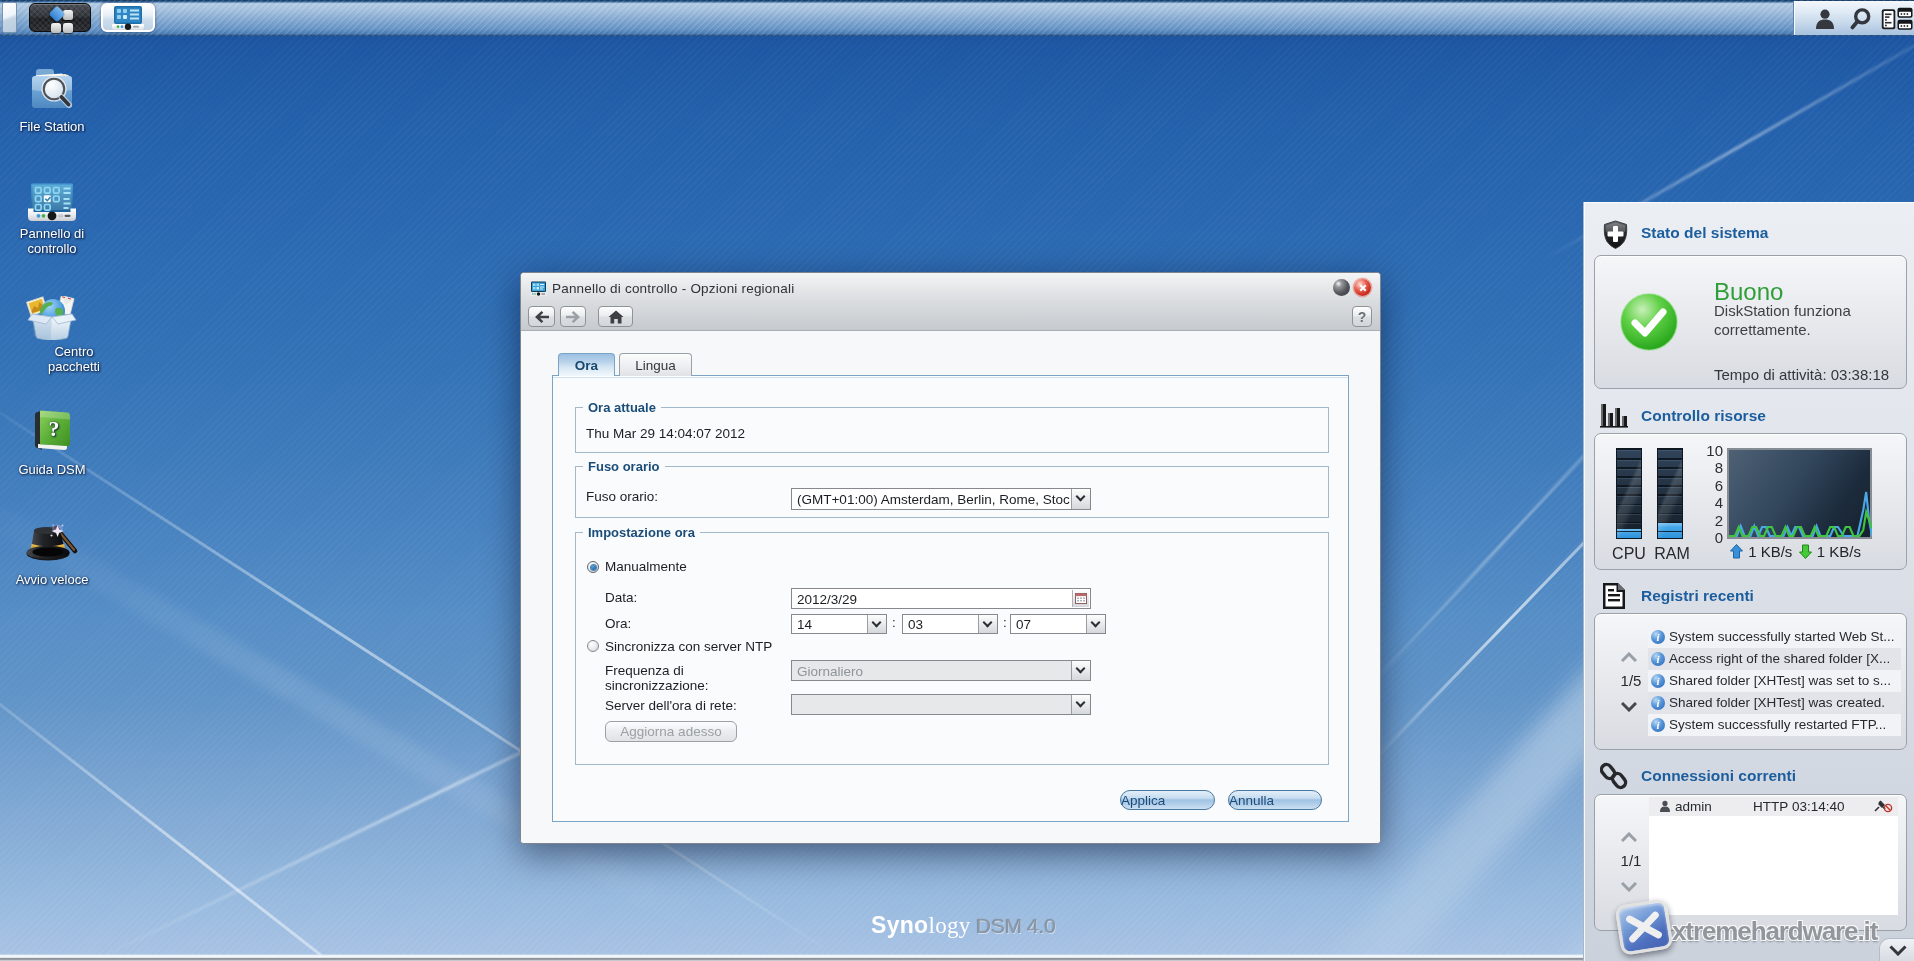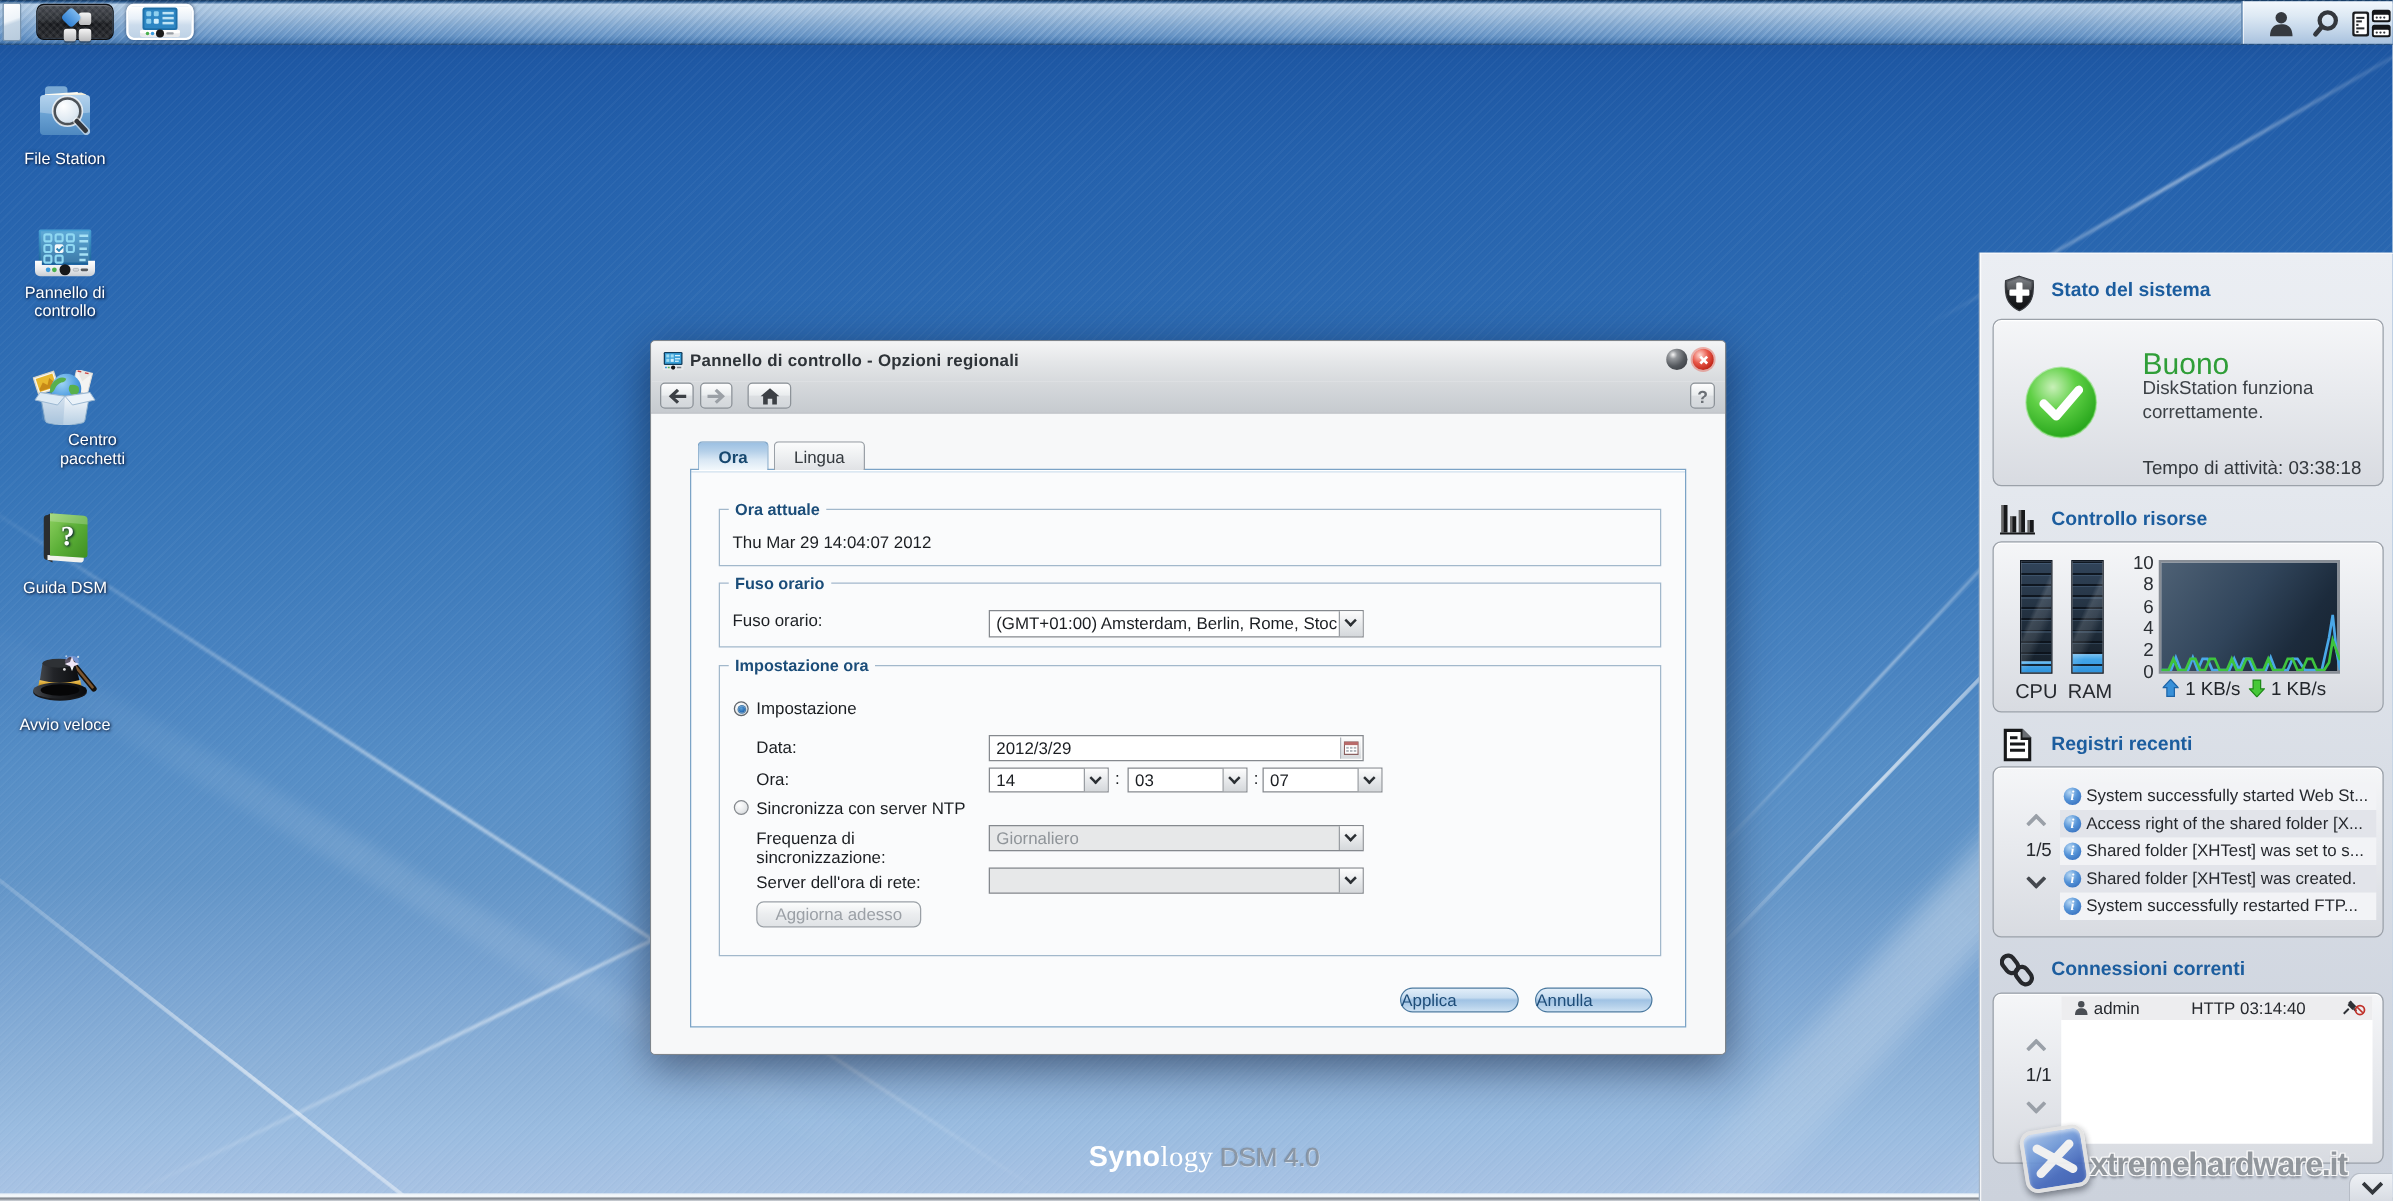--- a/index.html
+++ b/index.html
@@ -49,21 +49,21 @@
 #icons { position:absolute; left:0; top:36px; width:110px; height:925px; }
 .dicon { position:absolute; width:104px; text-align:center; color:#fff; font-size:13px; line-height:14.5px;
   text-shadow:1px 1px 2px rgba(0,15,45,.85), 0 0 3px rgba(0,15,45,.5); }
 .dicon svg { display:block; margin:0 auto; }
 
 #win { position:absolute; left:520px; top:272px; width:861px; height:572px;
   background:#f7f8f9; border:1px solid #7e858c; border-radius:4px;
   box-shadow:0 10px 34px rgba(0,10,35,.5); }
 #win-head { position:absolute; left:0; top:0; right:0; height:32px; border-radius:3px 3px 0 0;
   background:linear-gradient(180deg,#f4f5f6 0%,#e3e5e7 55%,#d7dadd 100%); }
-#win-title { position:absolute; left:31px; top:8px; font-size:13.5px; font-weight:bold; color:#2e3338; letter-spacing:0.2px; }
+#win-title { position:absolute; left:31px; top:8px; font-size:13.5px; font-weight:normal; color:#2e3338; letter-spacing:0.2px; }
 .orb { position:absolute; top:6px; width:17px; height:17px; border-radius:50%; }
 #win-tools { position:absolute; left:0; top:32px; right:0; height:26px;
   background:linear-gradient(180deg,#d7dadd 0%,#cdd1d5 60%,#c6cacf 100%); border-bottom:1px solid #a9aeb4; }
 .tbtn { position:absolute; top:1px; height:21px; border-radius:4px; border:1px solid #8d9399;
   background:linear-gradient(180deg,#fefefe 0%,#e9ecee 48%,#dcdfe2 52%,#d2d6da 100%); }
 .tbtn svg { position:absolute; left:50%; top:50%; transform:translate(-50%,-50%); }
 #win-body { position:absolute; left:0; top:58px; right:0; bottom:0; background:#f7f8f9; border-radius:0 0 3px 3px; }
 .tab { position:absolute; top:22px; height:23px; border-radius:4px 4px 0 0; text-align:center;
   font-size:13.5px; line-height:23px; z-index:3; }
 .tab-on { background:linear-gradient(180deg,#9cc0e2 0%,#b5d0e9 32%,#d8e7f4 62%,#f2f8fc 100%);
@@ -426,21 +426,21 @@
         <div class="sel" style="left:215px;top:21px;width:300px;height:22px;">
             <span class="seltx">(GMT+01:00) Amsterdam, Berlin, Rome, Stoc</span>
             <span class="selbtn">
               <i class="chev"></i>
             </span>
           </div>
       </div>
       <div class="fset" style="top:156px;height:233px;">
         <span class="leg">Impostazione ora</span>
         <div class="radio radio-on" style="left:11px;top:28px;"></div>
-        <div class="flbl" style="left:29px;top:26px;">Impostazione</div>
+        <div class="flbl" style="left:29px;top:26px;">Manualmente</div>
         <div class="flbl" style="left:29px;top:57px;">Data:</div>
         <div class="inp" style="left:215px;top:55px;width:300px;height:21px;">
             <span class="seltx">2012/3/29</span>
           <span class="calbtn">
               <svg width="12" height="11" viewBox="0 0 12 11">
                 <rect x="0.5" y="0.5" width="11" height="10" fill="#fff" stroke="#8a6060"></rect>
                 <rect x="0.5" y="0.5" width="11" height="2.6" fill="#b86a6a"></rect>
                 <g fill="#b0b4ba">
                   <rect x="2" y="4.5" width="2" height="1.5"></rect>
                   <rect x="5" y="4.5" width="2" height="1.5"></rect>

